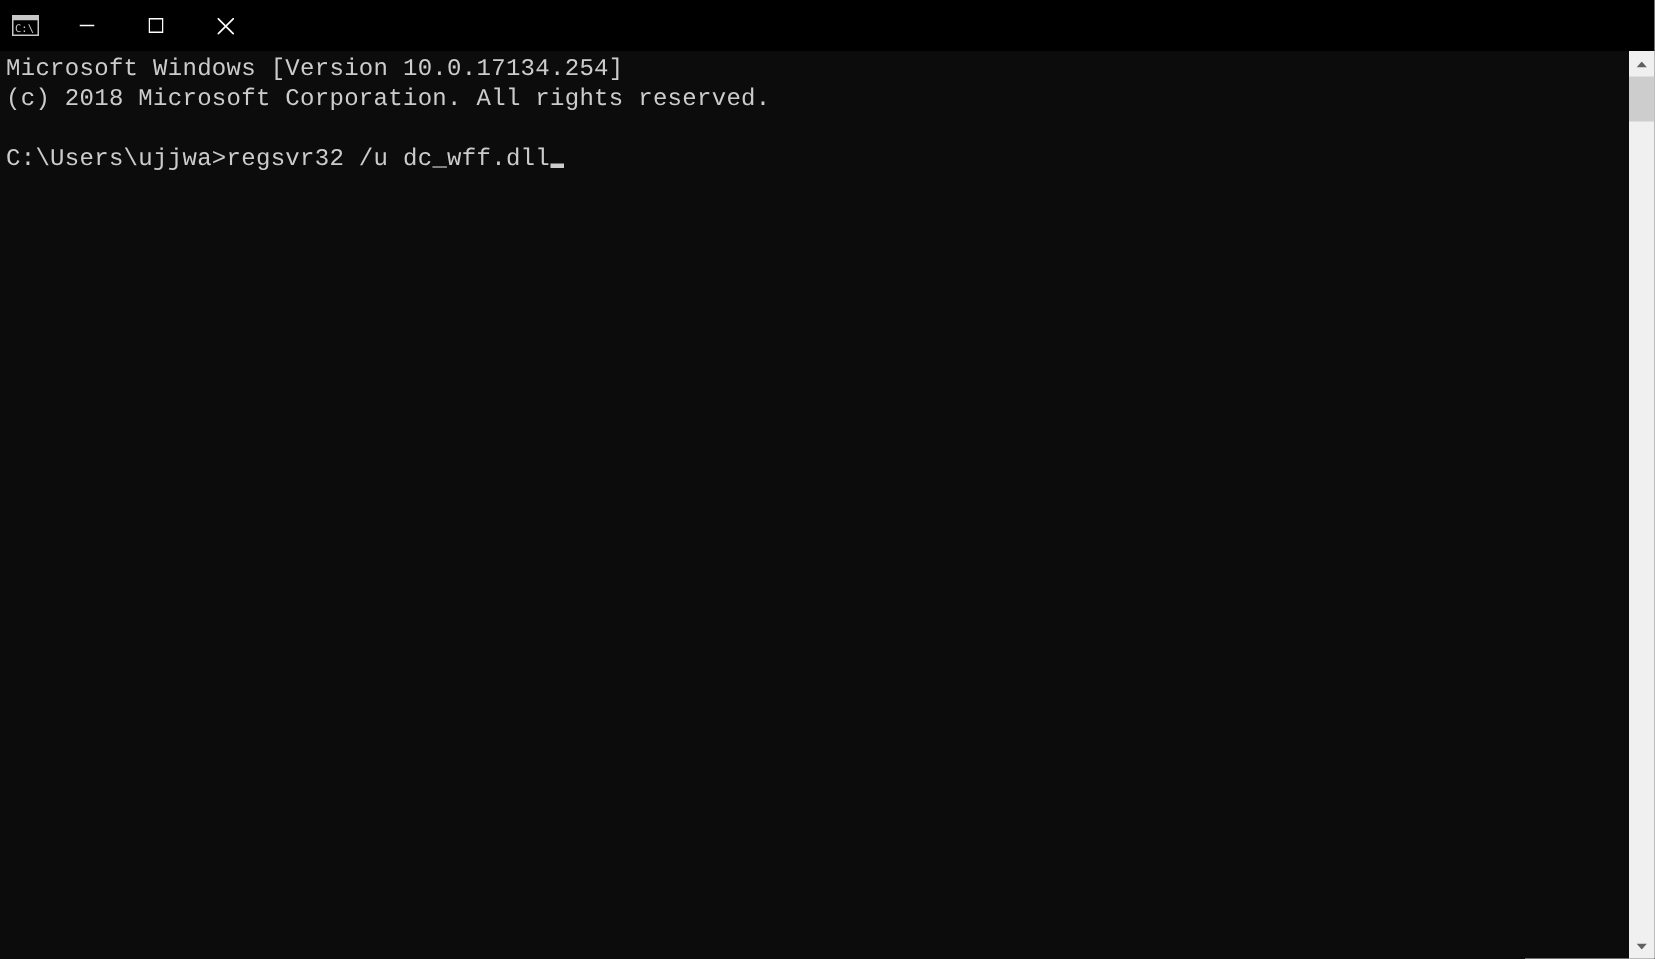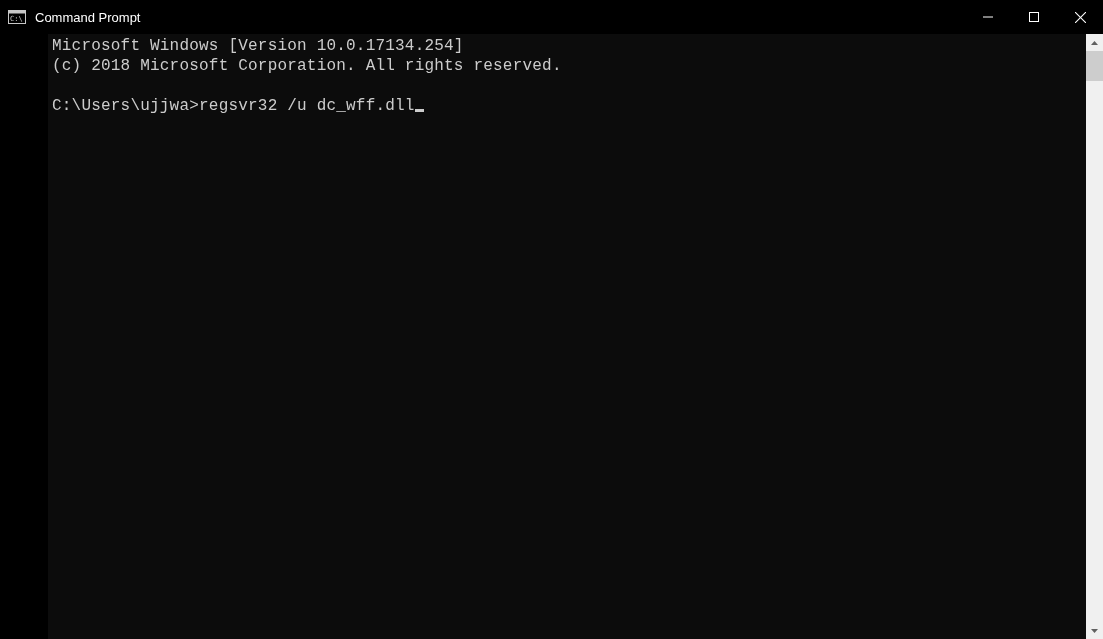--- a/index.html
+++ b/index.html
@@ -57,21 +57,20 @@
     justify-content: center;
     color: #ffffff;
   }
   .window-controls .ctrl svg {
     display: block;
   }
   .content-row {
     flex: 1 1 auto;
     display: flex;
     min-height: 0;
-    padding-left: 48px;
   }
   .terminal {
     flex: 1 1 auto;
     background: #0c0c0c;
     color: #cccccc;
     font-family: Consolas, "Courier New", monospace;
     font-size: 16px;
     line-height: 20px;
     padding: 2px 4px 0 4px;
     white-space: pre;
@@ -126,21 +125,20 @@
 <div class="window">
 
   <div class="titlebar">
     <span class="icon">
       <svg width="18" height="14" viewBox="0 0 18 14">
         <rect x="0.5" y="0.5" width="17" height="13" fill="#000" stroke="#c8c8c8" stroke-width="1"></rect>
         <rect x="0.5" y="0.5" width="17" height="3" fill="#c8c8c8"></rect>
         <text x="2" y="11" font-family="Consolas, monospace" font-size="7" fill="#c8c8c8">C:\</text>
       </svg>
     </span>
-    <span class="title">Command Prompt</span>
     <div class="window-controls">
       <div class="ctrl">
         <svg width="10" height="10" viewBox="0 0 10 10">
             <line x1="0" y1="5" x2="10" y2="5" stroke="#ffffff" stroke-width="1"></line>
           </svg>
       </div>
       <div class="ctrl">
         <svg width="10" height="10" viewBox="0 0 10 10">
             <rect x="0.5" y="0.5" width="9" height="9" fill="none" stroke="#ffffff" stroke-width="1"></rect>
           </svg>

